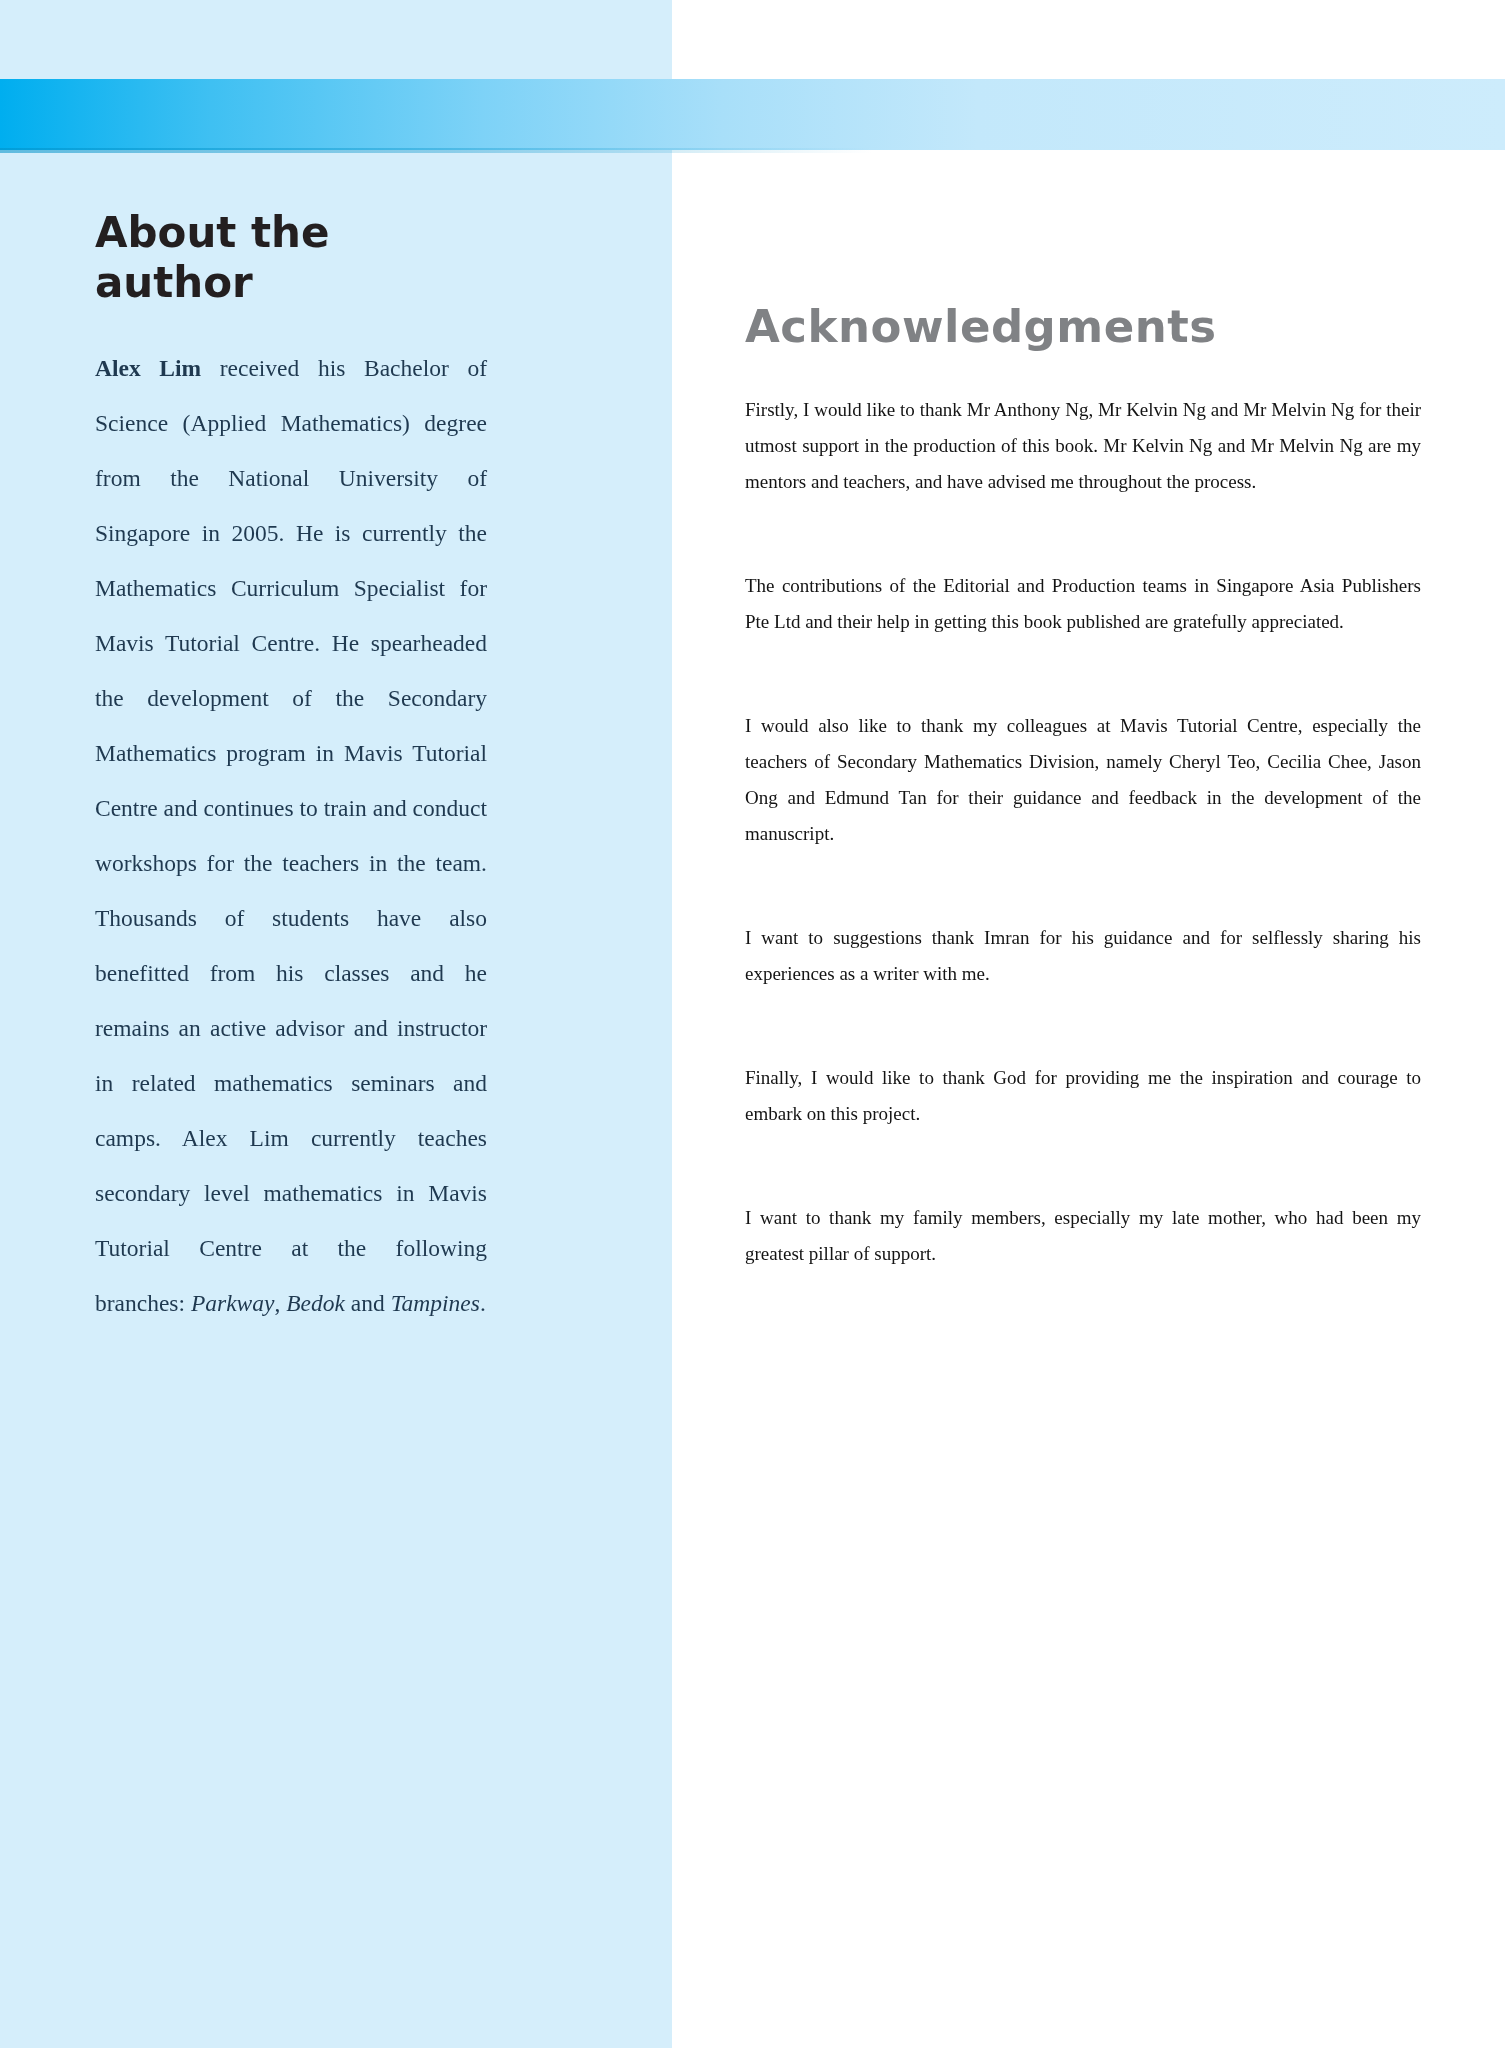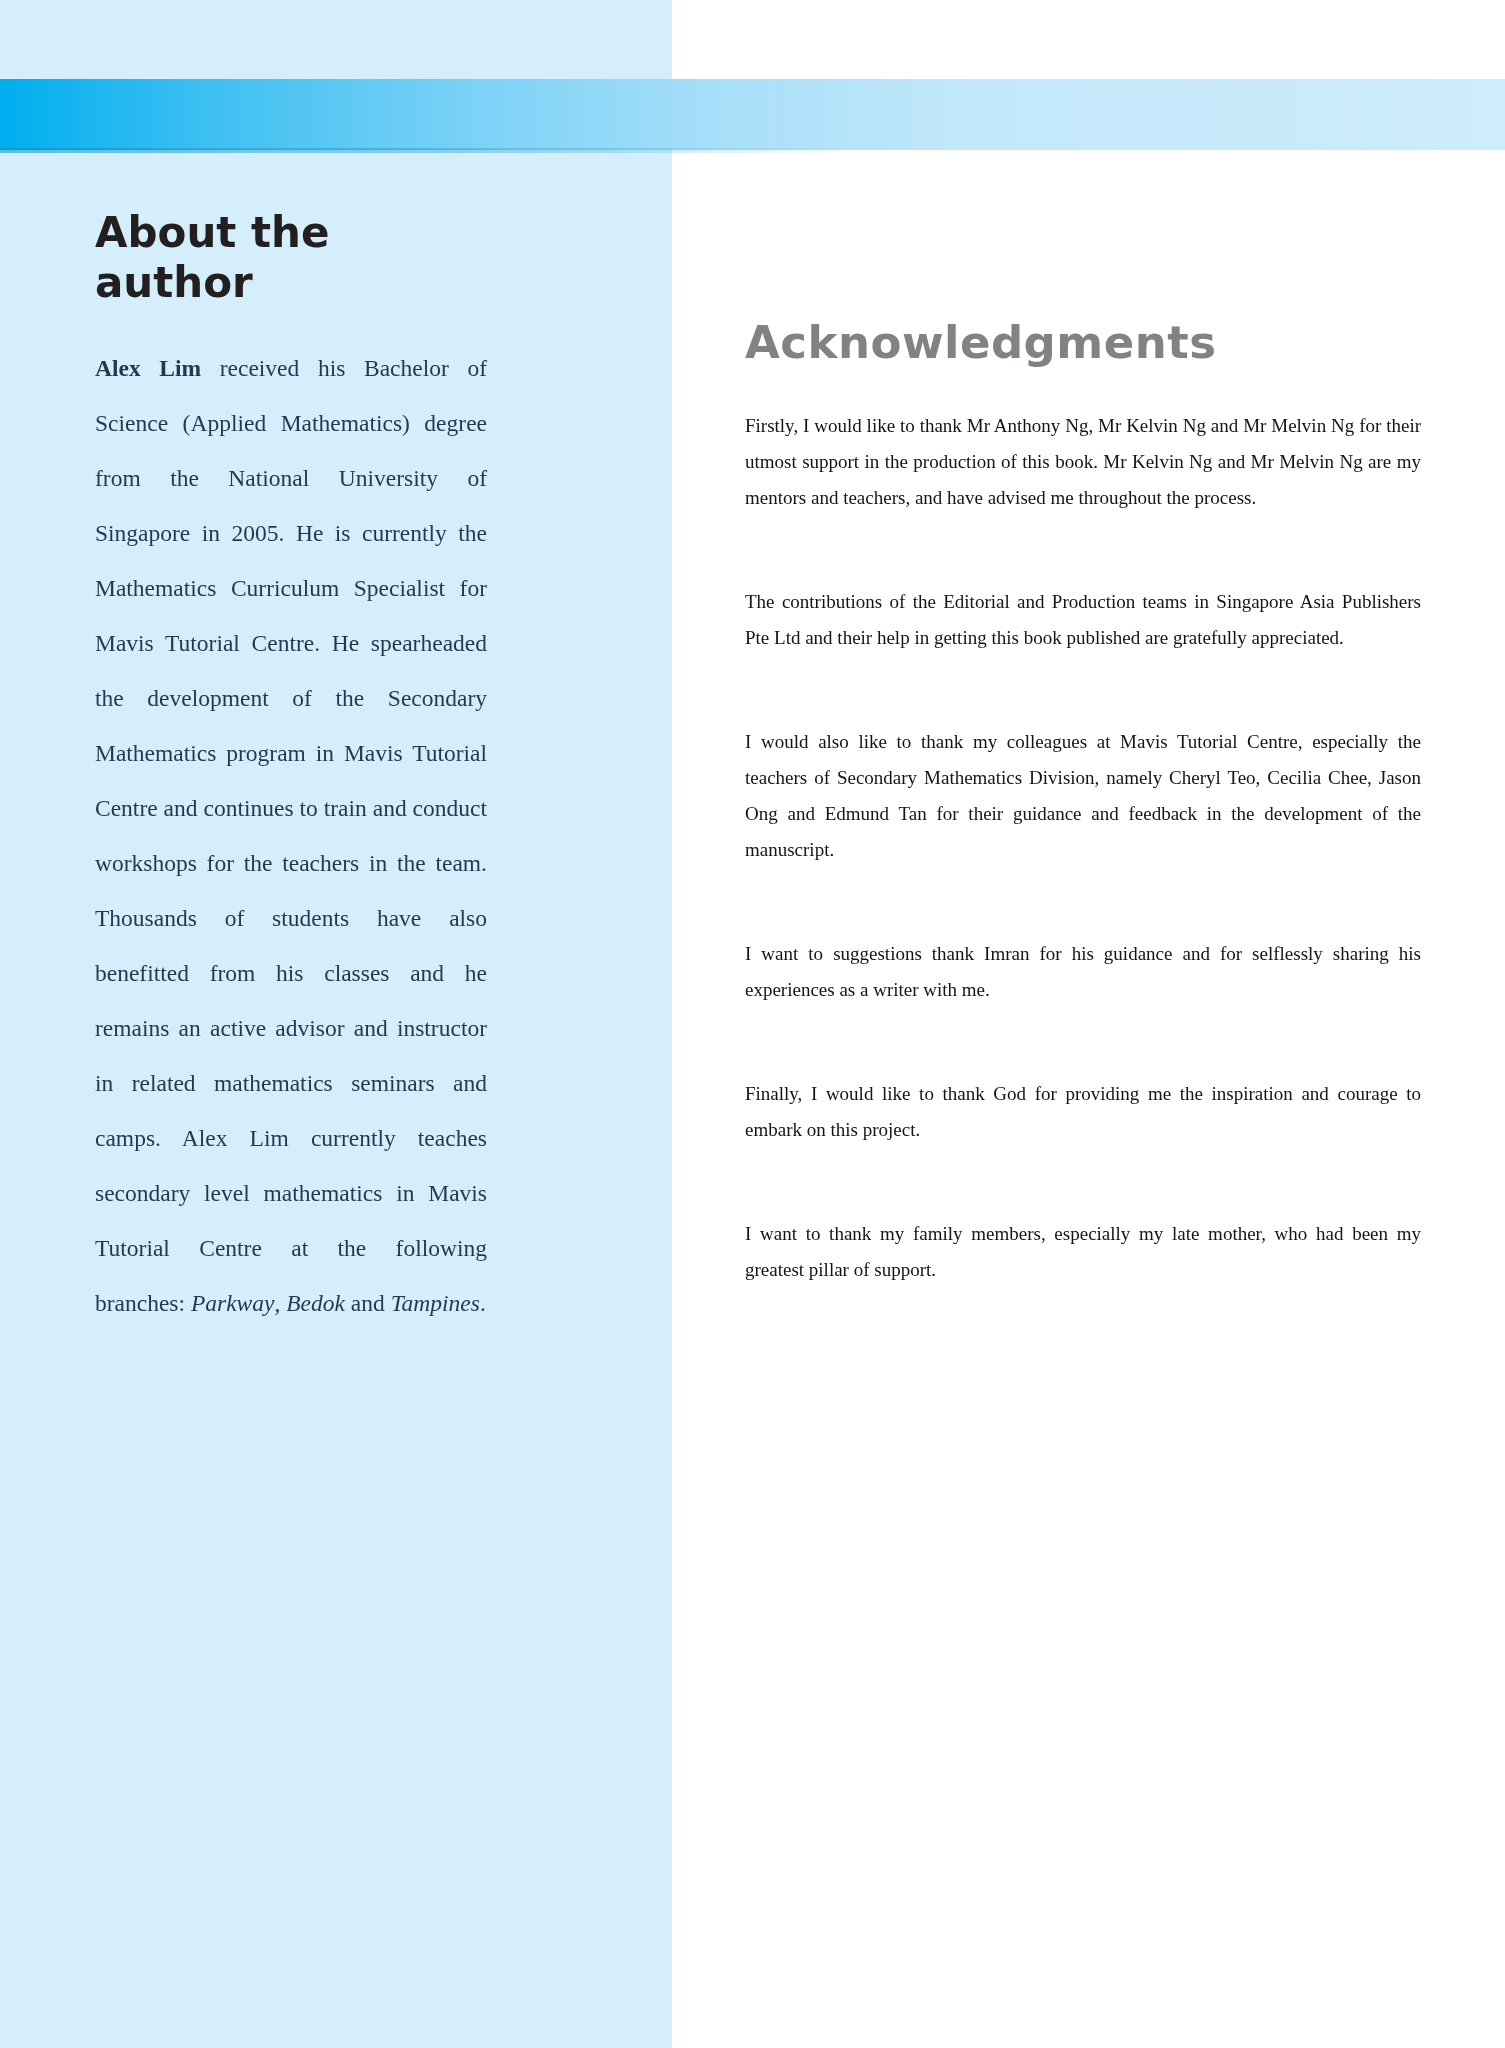--- a/index.html
+++ b/index.html
@@ -80,21 +80,21 @@
   .about-body .seg-italic { font-style: italic; }
 
   
   .ack {
     position: absolute;
     left: 745px;
     top: 300px;
     width: 676px;
   }
   .ack-title {
-    margin: 16px 0 38px 0;
+    margin: 0 0 38px 0;
     font-family: "DejaVu Sans", sans-serif;
     font-weight: 800;
     font-size: 45px;
     line-height: 1.2;
     letter-spacing: 0.5px;
     color: var(--ack-title, #808285);
   }
   .ack-paragraphs p {
     margin: 0 0 68px 0;
     font-family: "Liberation Serif", serif;

